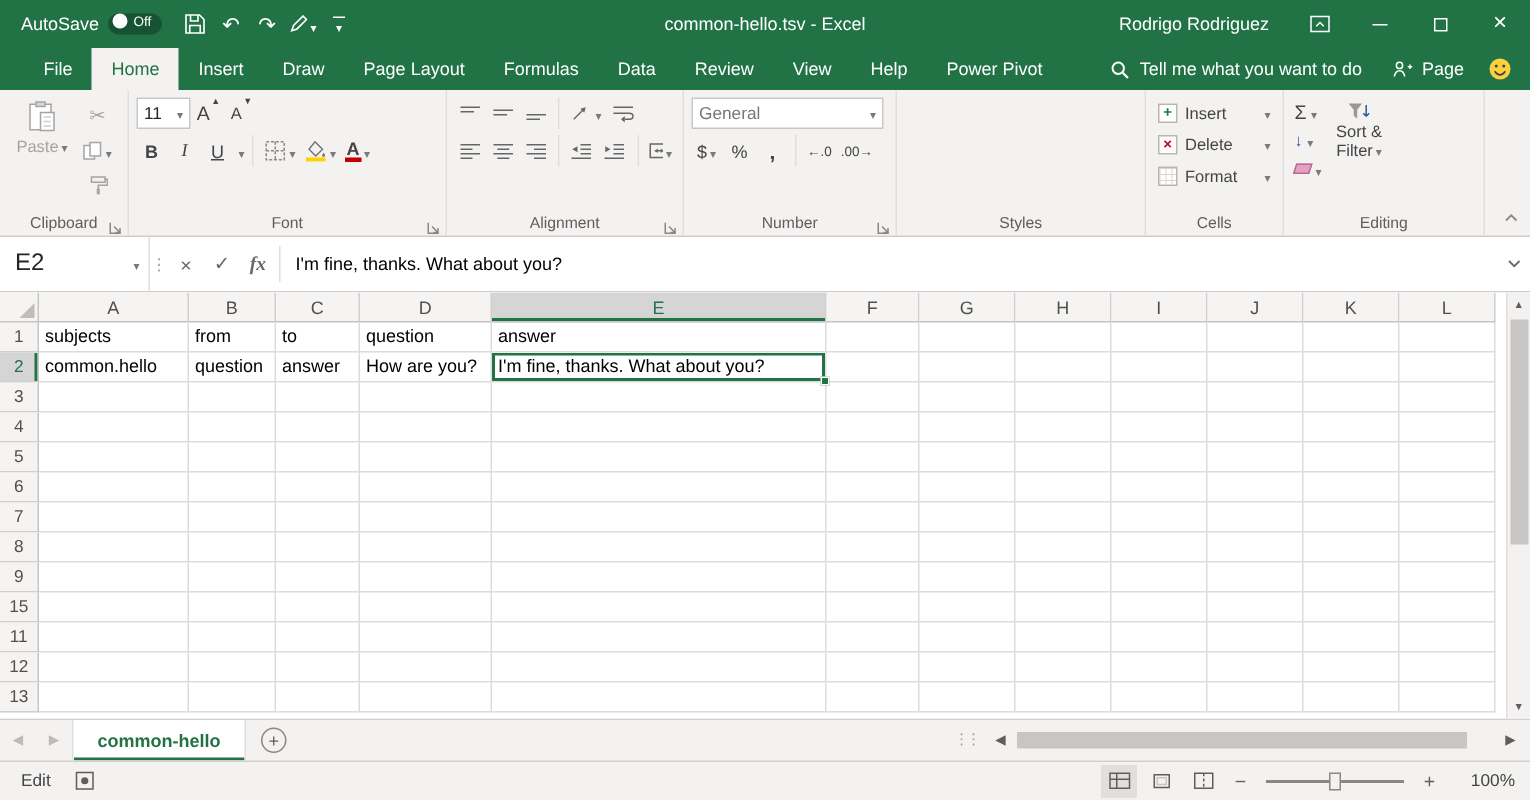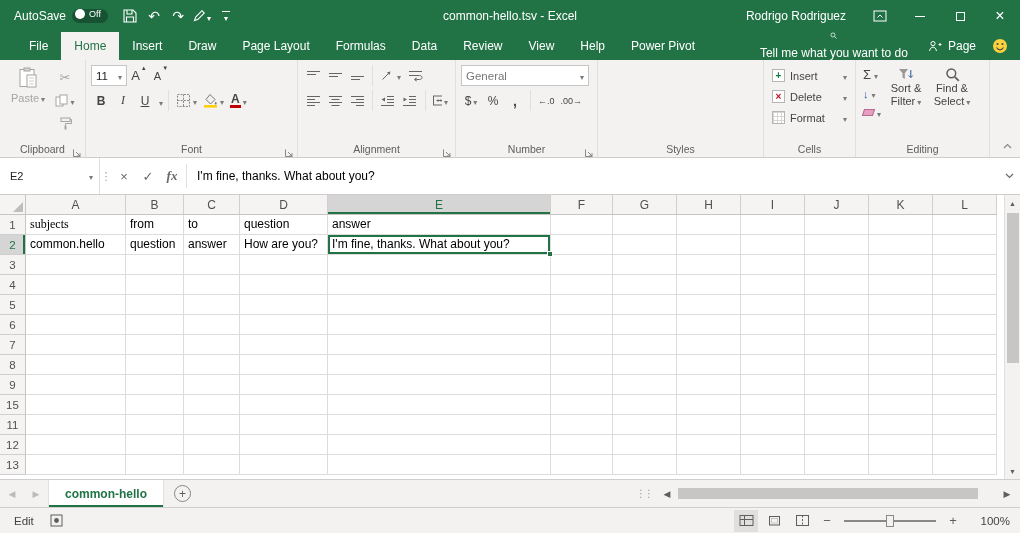--- a/index.html
+++ b/index.html
@@ -25,21 +25,21 @@
   .dd::after { content:"▾"; font-size:8px; color:#7a7a7a; margin-left:2px; }
   .dd.w::after { color:#fff; }
   .custom-qat { display:inline-block; text-align:center; line-height:5px; }
   .custom-qat .bar { display:block; width:8px; border-top:1px solid #fff; margin:0 auto 2px; }
   .custom-qat::after { content:"▾"; font-size:8px; color:#fff; }
 
   
   .tabrow { height:28px; background:#217346; display:flex; align-items:stretch; color:#fff; font-size:12px; flex-shrink:0; padding-left:16px; }
   .rtab { display:flex; align-items:center; padding:0 13px; cursor:default; }
   .rtab.active { background:#f3f2f1; color:#217346; }
-  .tellme { margin-left:auto; display:flex; align-items:center; gap:7px; padding:0 10px;flex-direction:column; }
+  .tellme { margin-left:auto; display:flex; align-items:center; gap:7px; padding:0 10px; }
   .share { display:flex; align-items:center; gap:6px; padding:0 10px; }
   .smiley-btn { display:flex; align-items:center; padding:0 12px 0 6px; }
 
   
   .ribbon { height:98px; background:#f3f2f1; border-bottom:1px solid #cfcdcb; display:flex; flex-shrink:0; position:relative; }
   .rgroup { position:relative; border-right:1px solid #e1dfdd; padding:3px 5px 16px; }
   .glabel { position:absolute; bottom:2px; left:0; right:0; text-align:center; font-size:10.5px; color:#605e5c; }
   .launcher { position:absolute; bottom:3px; right:3px; width:10px; height:10px; }
   .rg-content { display:flex; height:100%; }
   .rcol { display:flex; flex-direction:column; }
@@ -68,21 +68,21 @@
   .cico.del { color:#c50f1f; }
   .cico.fmt { background-image:linear-gradient(#d8d6d4 1px,transparent 1px),linear-gradient(90deg,#d8d6d4 1px,transparent 1px); background-size:4px 4px; }
   .srow { display:flex; align-items:center; height:19px; font-size:12px; color:#444; gap:1px; padding:0 2px; }
   .eraser { width:11px; height:7px; background:#e79ec0; border:1px solid #b46a93; transform:skewX(-18deg); display:inline-block; }
   .fill-arrow { color:#2b579a; font-weight:700; font-size:11px; }
   .vbig { width:46px; display:flex; flex-direction:column; align-items:center; font-size:11px; line-height:13px; color:#444; padding-top:4px; }
   .collapse-ribbon { position:absolute; right:8px; bottom:4px; }
 
   
   .fbar { height:37px; background:#fff; border-bottom:1px solid #cfcdcb; display:flex; align-items:stretch; flex-shrink:0; }
-  .namebox { width:100px; display:flex; align-items:center; padding:0 6px 0 10px; border-right:1px solid #e1dfdd; font-size:11px; color:#252423; }
+  .namebox { width:100px; display:flex; align-items:center; padding:0 6px 0 10px; border-right:1px solid #e1dfdd; font-size:16px; color:#252423; }
   .namebox .nval { flex:1; }
   .fb-dots { width:12px; display:flex; align-items:center; justify-content:center; color:#a19f9d; font-size:11px; }
   .fbtn { width:24px; display:flex; align-items:center; justify-content:center; font-size:13px; color:#696969; }
   .fbtn.fx { font-family:"Liberation Serif", serif; font-style:italic; font-weight:600; }
   .fb-sep { width:1px; background:#e1dfdd; margin:6px 2px; }
   .ftext { flex:1; display:flex; align-items:center; padding-left:8px; font-size:12px; color:#000; }
   .fexpand { width:22px; display:flex; align-items:center; justify-content:center; }
 
   
   .gridwrap { flex:1; position:relative; background:#fff; overflow:hidden; }
@@ -497,28 +497,20 @@
             </div>
         </div>
         <div class="vbig">
           <svg width="16" height="15" viewBox="0 0 16 15">
               <path d="M1 2h9L6.8 6.2V12l-2.3-1.6V6.2z" fill="#9a9896"></path>
               <path d="M12.8 3v7.5M12.8 10.5l-2-2M12.8 10.5l2-2" stroke="#2b579a" fill="none"></path>
             </svg>
           <span>Sort &amp;</span>
           <span><span>Filter</span><span class="dd"></span></span>
         </div>
-        <div class="vbig">
-          <svg width="15" height="15" viewBox="0 0 13 13">
-              <circle cx="5.5" cy="5.5" r="3.8" fill="none" stroke="#605e5c" stroke-width="1.3"></circle>
-              <path d="M8.5 8.5L12 12" stroke="#605e5c" stroke-width="1.5"></path>
-            </svg>
-          <span>Find &amp;</span>
-          <span><span>Select</span><span class="dd"></span></span>
-        </div>
       </div>
       <span class="glabel">Editing</span>
     </div>
 
     <span class="collapse-ribbon">
       <svg width="9" height="6" viewBox="0 0 9 6">
           <path d="M1 5l3.5-3.5L8 5" fill="none" stroke="#8a8886" stroke-width="1.2"></path>
         </svg>
     </span>
   </div>
@@ -564,21 +556,21 @@
           <div class="colhdr" style="width: 64px;">G</div>
           <div class="colhdr" style="width: 64px;">H</div>
           <div class="colhdr" style="width: 64px;">I</div>
           <div class="colhdr" style="width: 64px;">J</div>
           <div class="colhdr" style="width: 64px;">K</div>
           <div class="colhdr" style="width: 64px;">L</div>
         </div>
       <div>
           <div class="grow">
             <div class="rowhdr">1</div>
-            <div class="cell" style="width: 100px; font-family: Liberation Serif, serif;">subjects</div>
+            <div class="cell" style="width: 100px;">subjects</div>
             <div class="cell" style="width: 58px;">from</div>
             <div class="cell" style="width: 56px;">to</div>
             <div class="cell" style="width: 88px;">question</div>
             <div class="cell" style="width: 223px;">answer</div>
             <div class="cell" style="width: 62px;"></div>
             <div class="cell" style="width: 64px;"></div>
             <div class="cell" style="width: 64px;"></div>
             <div class="cell" style="width: 64px;"></div>
             <div class="cell" style="width: 64px;"></div>
             <div class="cell" style="width: 64px;"></div>

